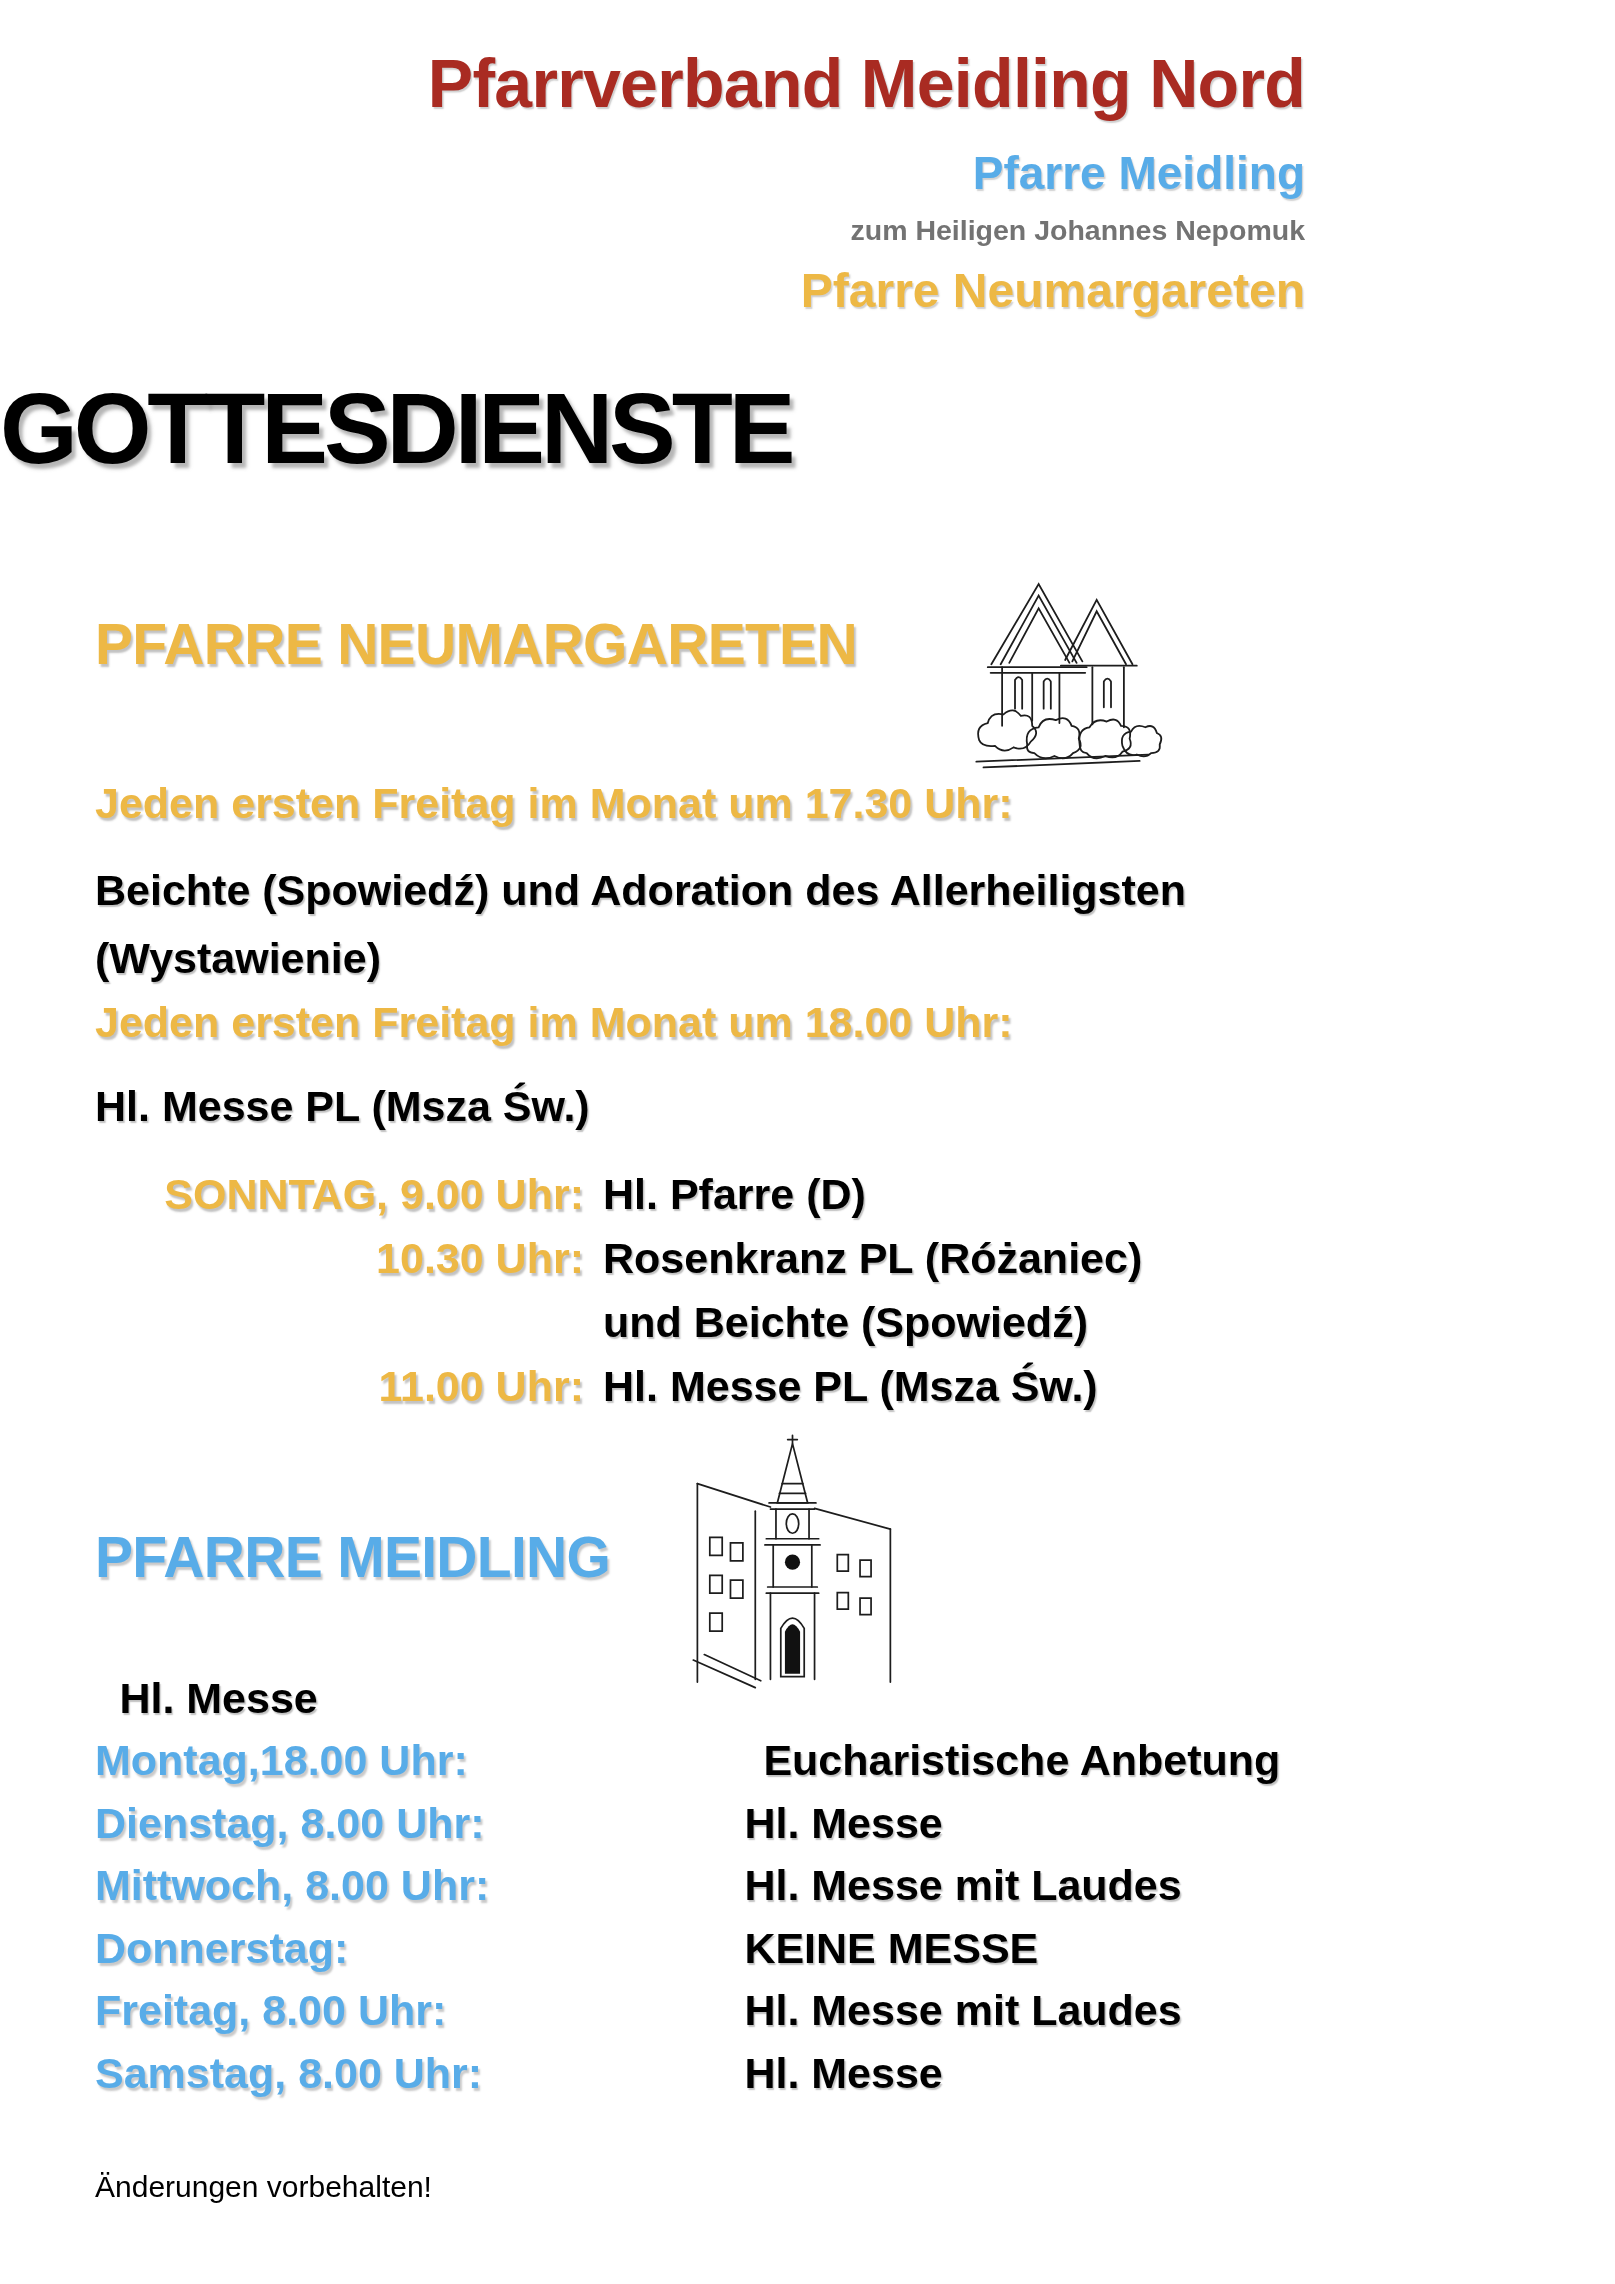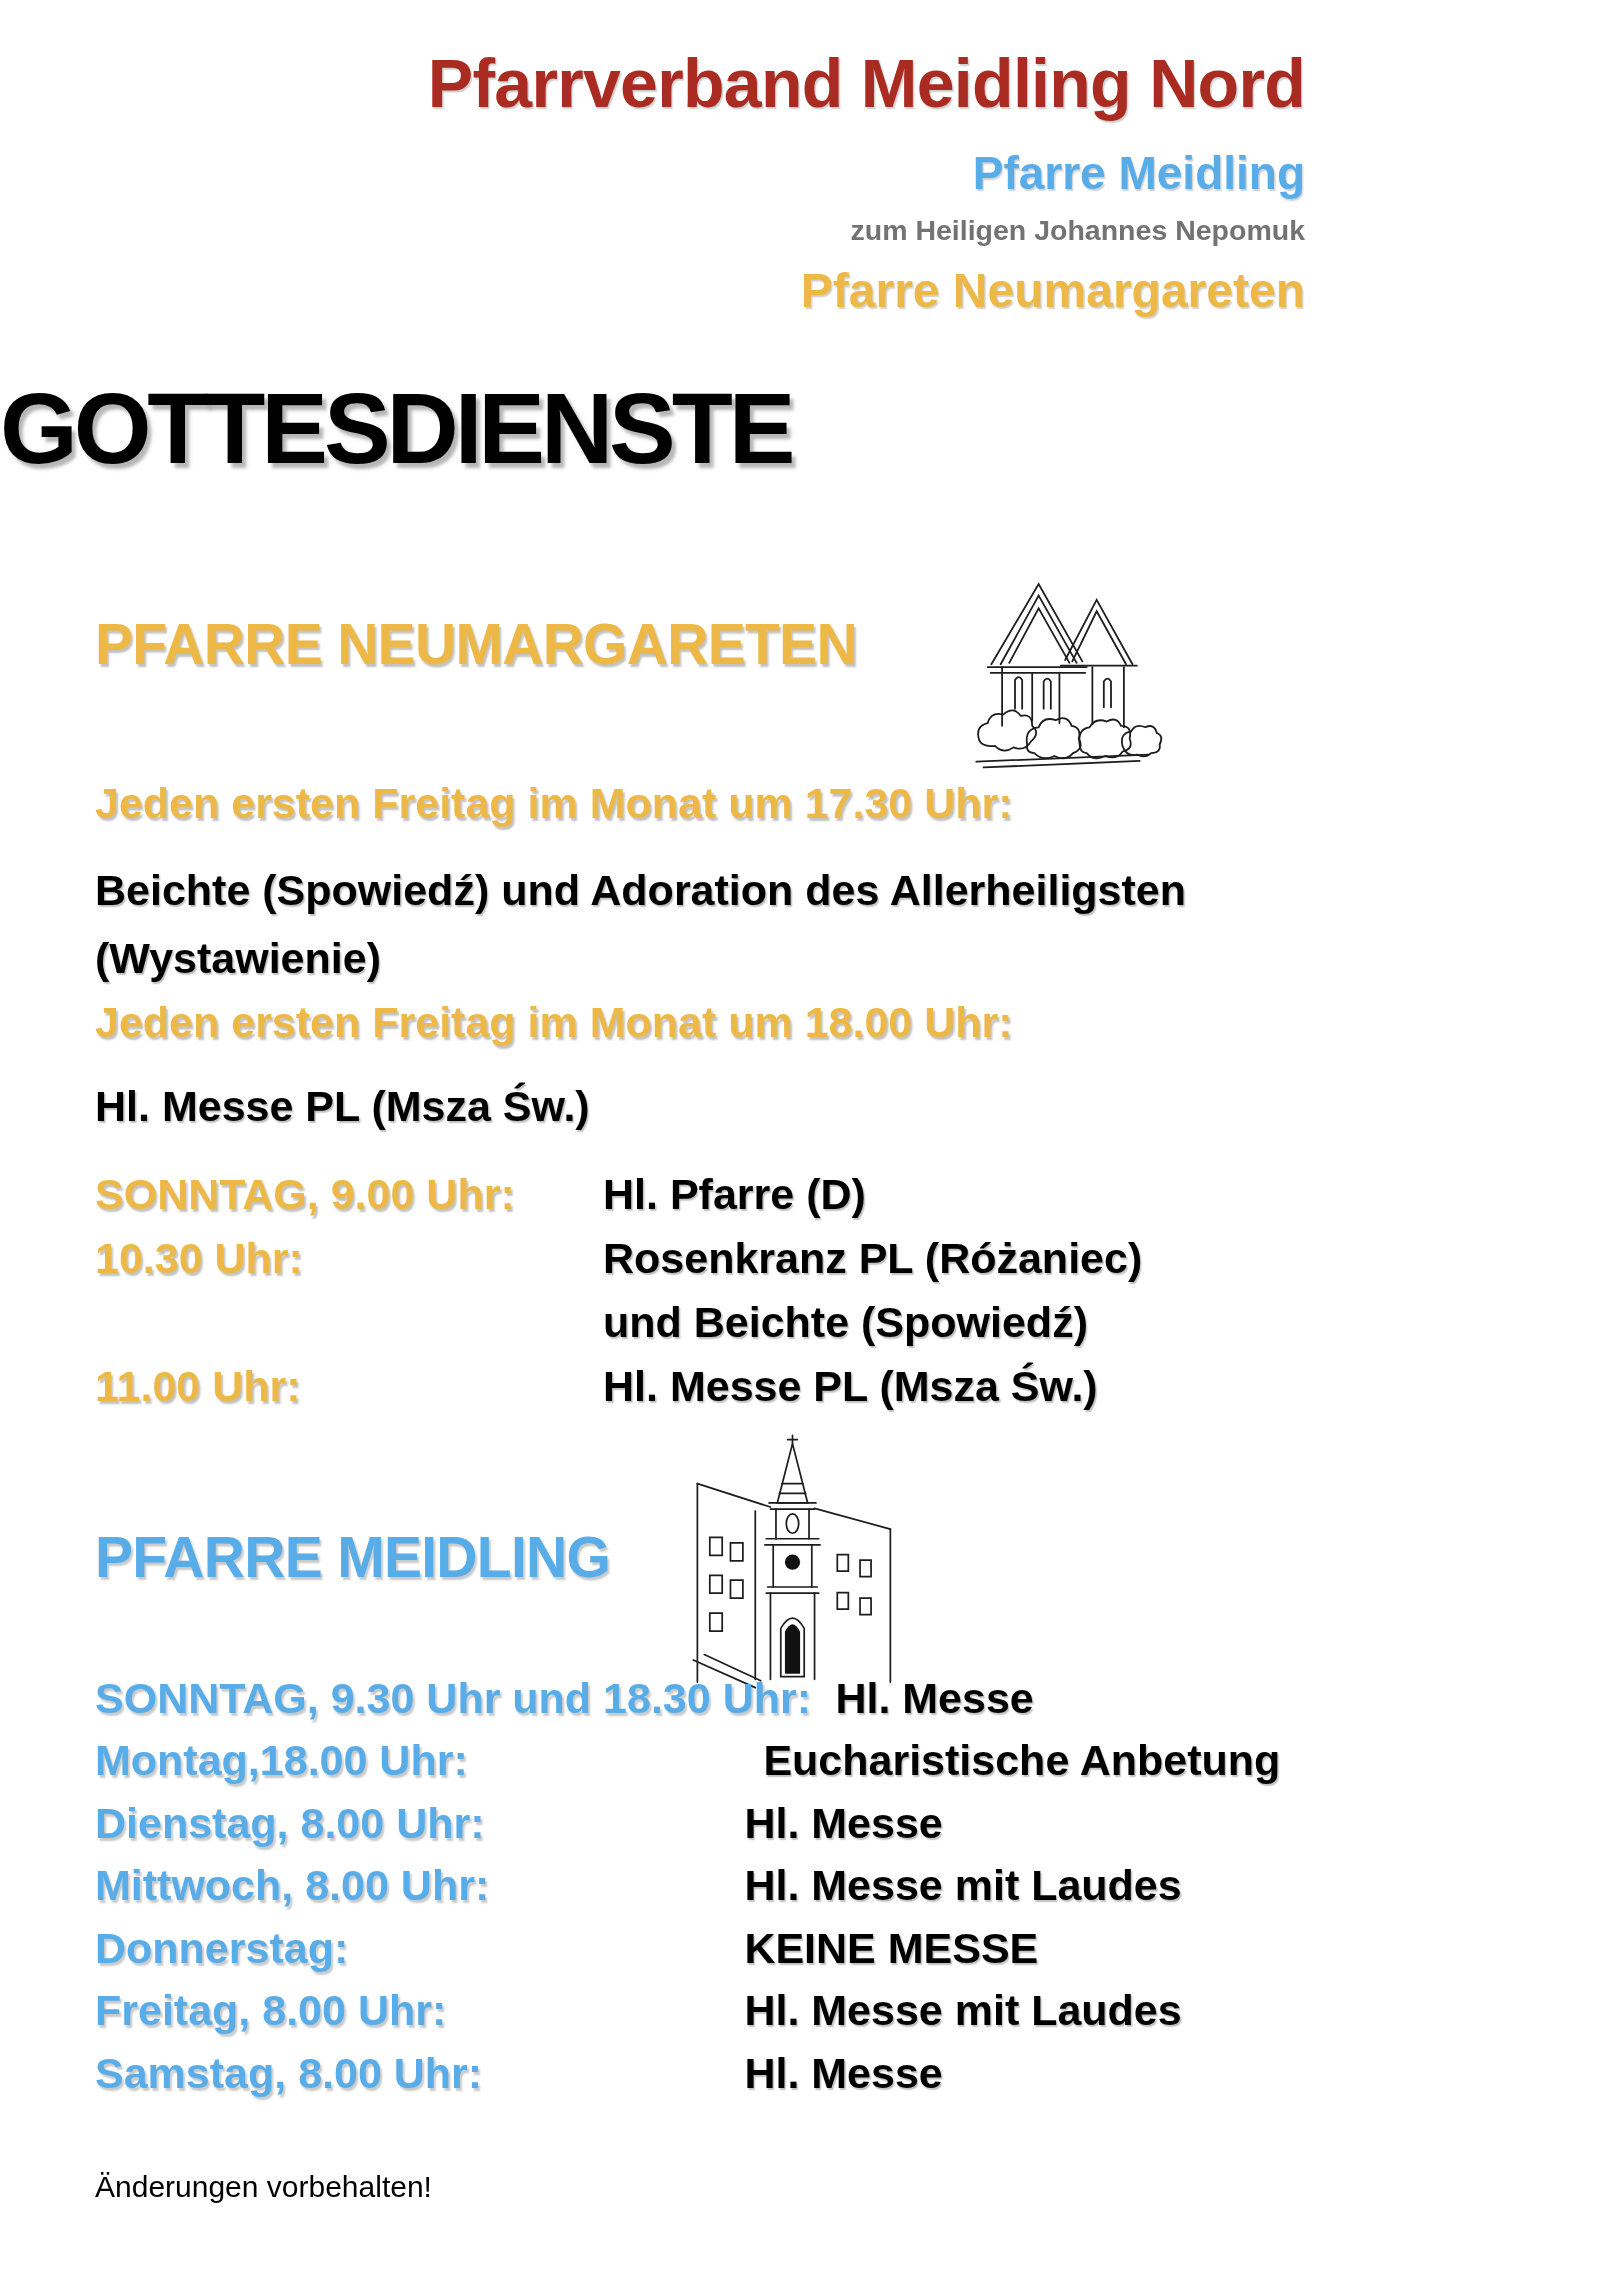--- a/index.html
+++ b/index.html
@@ -72,21 +72,21 @@
   }
   .gold  { color: #EDB845; text-shadow: 2px 2.7px 2px rgba(120,120,120,0.45); }
   .blue  { color: #58ACE8; text-shadow: 2px 2.7px 2px rgba(120,120,120,0.40); }
   .black { color: #000000; text-shadow: 1.4px 2px 1.4px rgba(0,0,0,0.25); }
 
   
   .body-line { font-size: 43px; line-height: 1.0; }
 
   
   .nm-row { display: flex; align-items: flex-start; }
-  .nm-time { display: inline-block; width: 489px; }
+  .nm-time { display: inline-block; width: 489px; text-align: right; }
   .nm-val  { margin-left: 19px; }
 
   
   .md-row { display: flex; align-items: flex-start; }
   .md-label { display: inline-block; min-width: 625px; }
   .md-val { margin-left: 24.4px; }
 
   .footer-note {
     font-size: 30px;
     font-weight: normal;
@@ -203,21 +203,20 @@
       <path d="M215 230 h16 v24 h-16 Z M248 238 h16 v24 h-16 Z"></path>
 
       <path d="M6 328 L96 368"></path>
       <path d="M22 320 L104 358"></path>
     </svg>
   </div>
 
   <div class="abs section-title blue" style="left:95px; top:1529px;">PFARRE MEIDLING</div>
 
   <div class="abs body-line md-row" style="left:95px; top:1677px;">
-    <span class="md-label blue">SONNTAG, 9.30 Uhr und 18.30 Uhr:</span>
     <span class="md-val black">Hl. Messe</span>
   </div>
   <div class="abs body-line md-row" style="left:95px; top:1739px;gap:19px;">
     <span class="md-label blue">Montag,18.00 Uhr:</span>
     <span class="md-val black">Eucharistische Anbetung</span>
   </div>
   <div class="abs body-line md-row" style="left:95px; top:1802px;">
     <span class="md-label blue">Dienstag, 8.00 Uhr:</span>
     <span class="md-val black">Hl. Messe</span>
   </div>

